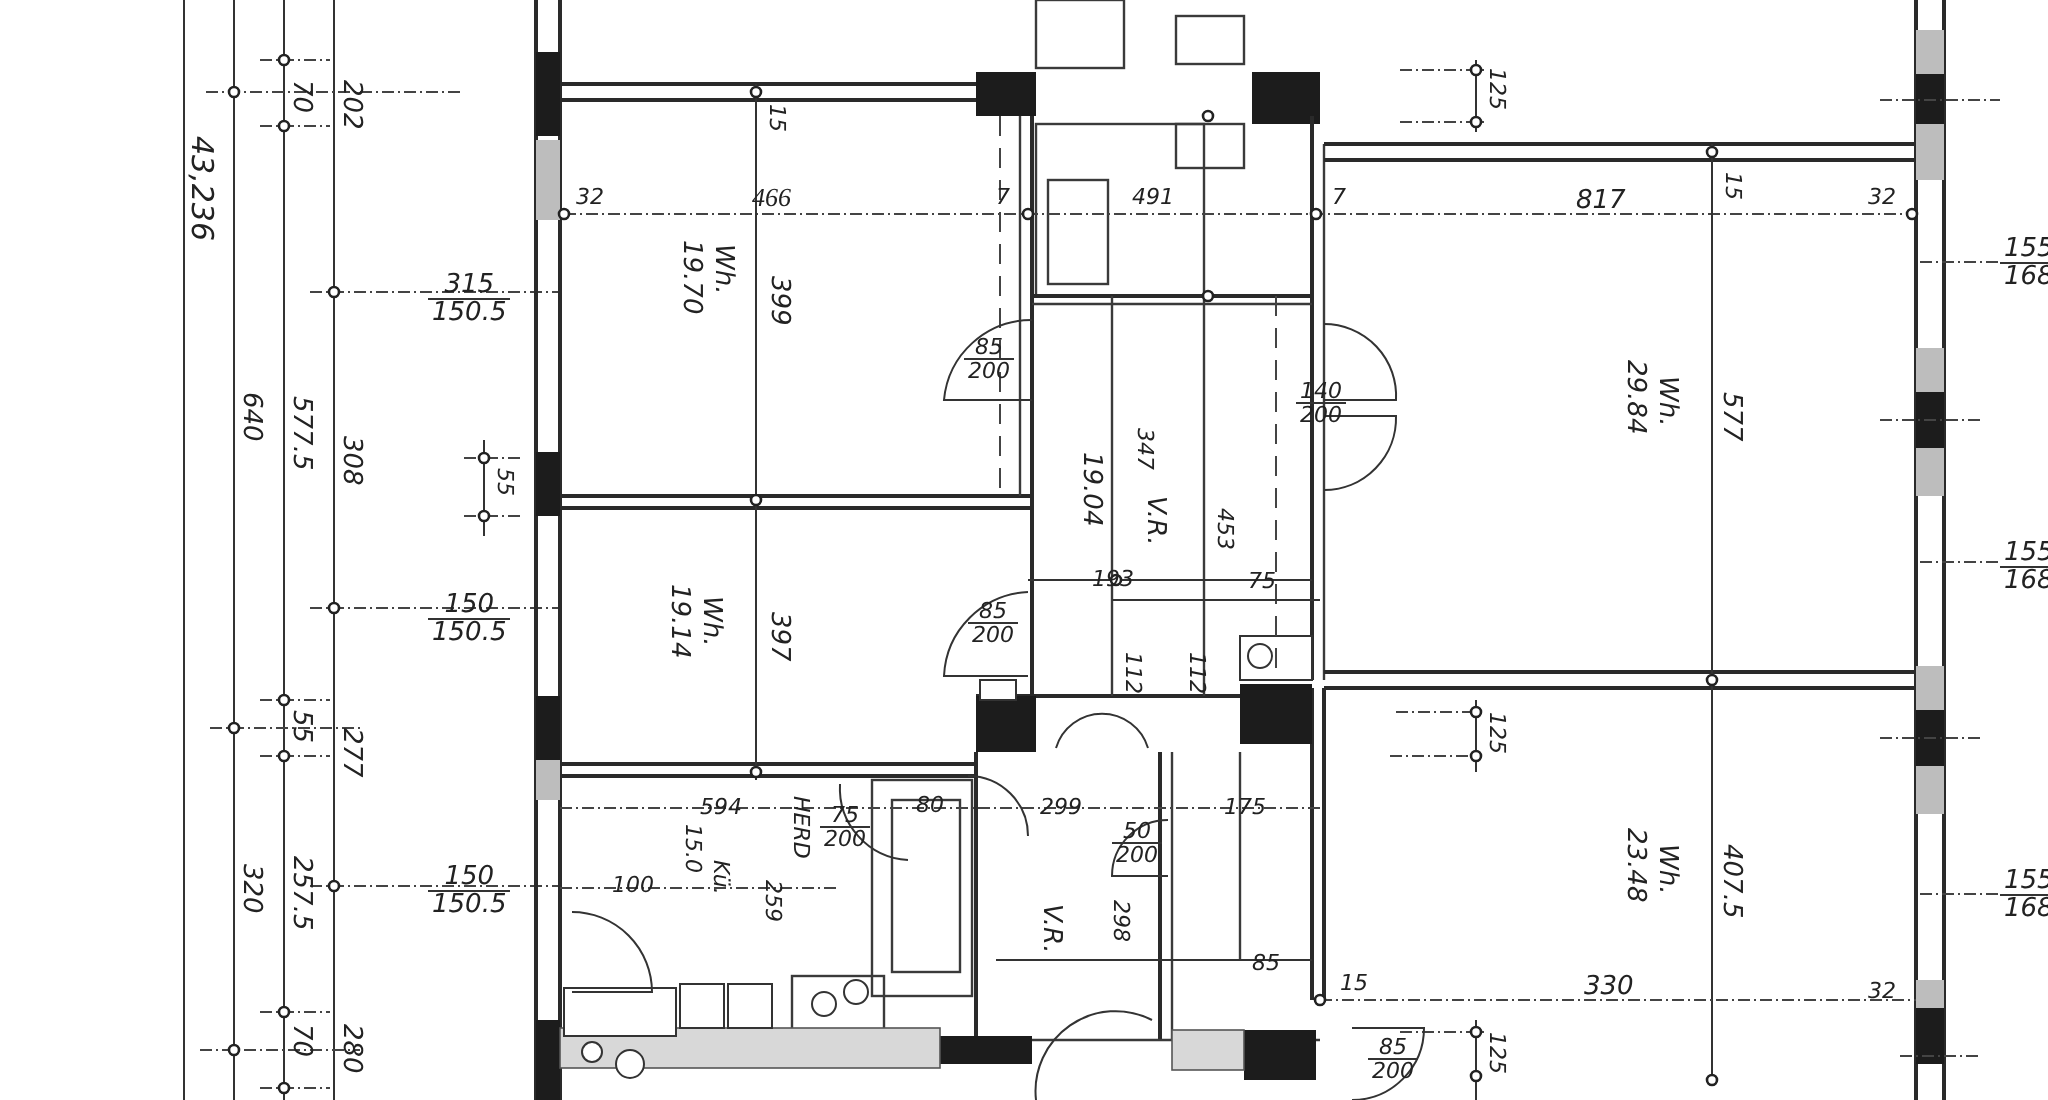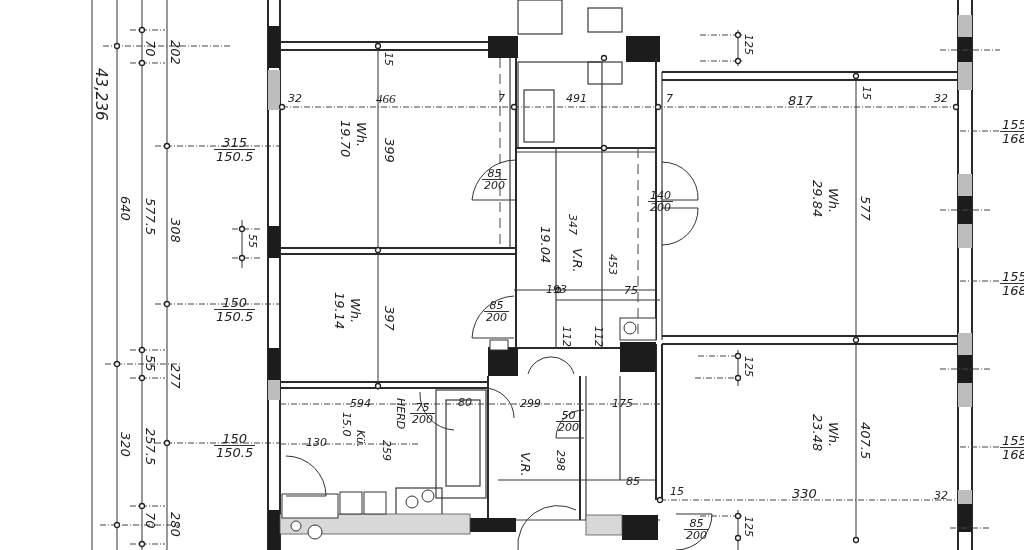--- a/index.html
+++ b/index.html
@@ -338,16 +338,16 @@
 <div class="lbl v sm" style="left:872px;top:86px;">15</div>
 <div class="lbl sm" style="left:934px;top:93px;">32</div>
 <div class="lbl sm" style="left:546px;top:284px;">193</div>
 <div class="lbl sm" style="left:624px;top:285px;">75</div>
 <div class="lbl v sm" style="left:572px;top:326px;">112</div>
 <div class="lbl v sm" style="left:604px;top:326px;">112</div>
 <div class="lbl sm" style="left:350px;top:398px;">594</div>
 <div class="lbl sm" style="left:458px;top:397px;">80</div>
 <div class="lbl sm" style="left:520px;top:398px;">299</div>
 <div class="lbl sm" style="left:612px;top:398px;">175</div>
-<div class="lbl sm" style="left:306px;top:437px;">130</div>
+<div class="lbl sm" style="left:306px;top:437px;">100</div>
 <div class="lbl sm" style="left:670px;top:486px;">15</div>
 <div class="lbl sm" style="left:934px;top:490px;">32</div>
 <div class="lbl sm" style="left:626px;top:476px;">85</div>
 
 </body></html>

